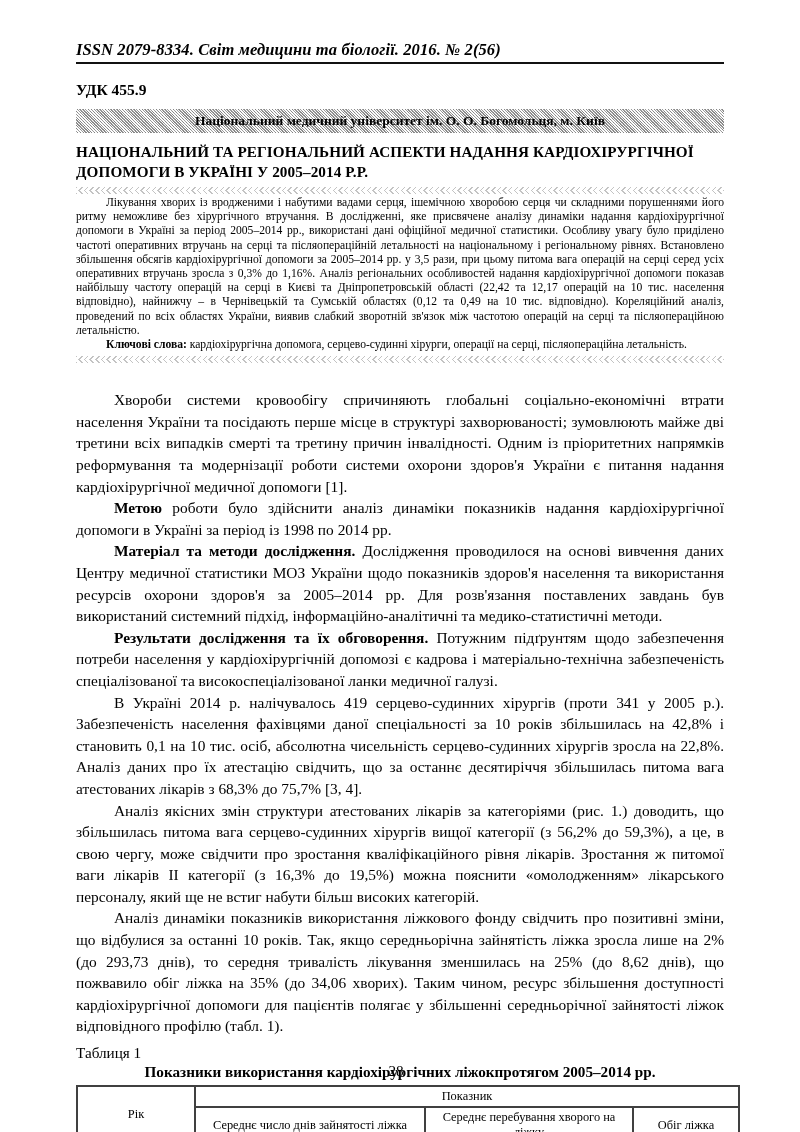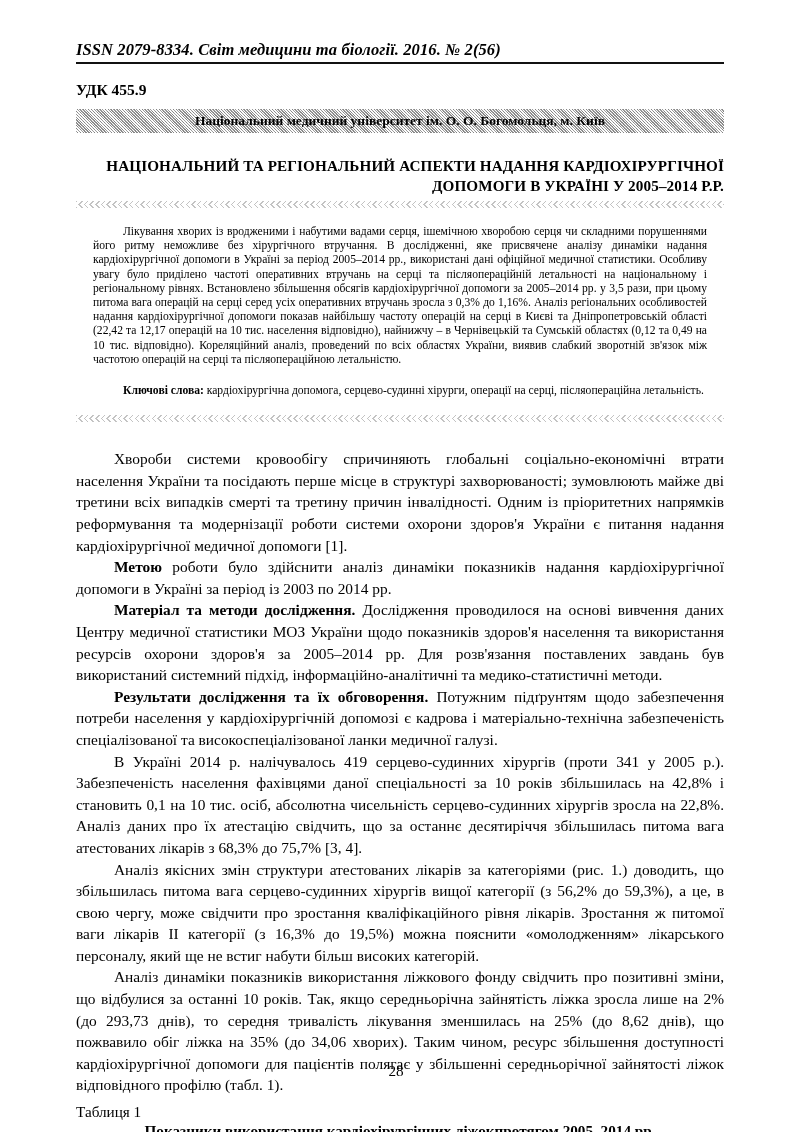--- a/index.html
+++ b/index.html
@@ -70,22 +70,22 @@
   }
   .author-band .line {
     font-weight: bold;
     font-size: 13.5px;
     line-height: 17px;
     color: #000;
   }
 
   
   .article-title {
-    margin-top: 23px;
-    text-align: right;
+    margin-top: 9px;
+    text-align: left;
     font-weight: bold;
     font-size: 15.2px;
     line-height: 19.5px;
     letter-spacing: 0.1px;
   }
 
   
   .zigzag {
     height: 7px;
     width: 100%;
@@ -103,21 +103,21 @@
   .zigzag.bottom { margin: 4px 0 0 0; }
 
   
   .abstract {
     font-size: 11.6px;
     line-height: 14.2px;
     text-align: justify;
     text-justify: inter-word;
     margin-top: 2px;
   }
-  .abstract p { margin: 17px; text-indent: 30px; }
+  .abstract p { margin: 0; text-indent: 30px; }
   .abstract .kw-label { font-weight: bold; }
 
   
   .body-text {
     margin-top: 26px;
     font-size: 15.4px;
     line-height: 21.6px;
     text-align: justify;
     text-justify: inter-word;
   }
@@ -189,21 +189,21 @@
 
     <div class="zigzag"></div>
     <div class="abstract">
       <p>Лікування хворих із вродженими і набутими вадами серця, ішемічною хворобою серця чи складними порушеннями його ритму неможливе без хірургічного втручання. В дослідженні, яке присвячене аналізу динаміки надання кардіохірургічної допомоги в Україні за період 2005–2014 рр., використані дані офіційної медичної статистики. Особливу увагу було приділено частоті оперативних втручань на серці та післяопераційній летальності на національному і регіональному рівнях. Встановлено збільшення обсягів кардіохірургічної допомоги за 2005–2014 рр. у 3,5 рази, при цьому питома вага операцій на серці серед усіх оперативних втручань зросла з 0,3% до 1,16%. Аналіз регіональних особливостей надання кардіохірургічної допомоги показав найбільшу частоту операцій на серці в Києві та Дніпропетровській області (22,42 та 12,17 операцій на 10 тис. населення відповідно), найнижчу – в Чернівецькій та Сумській областях (0,12 та 0,49 на 10 тис. відповідно). Кореляційний аналіз, проведений по всіх областях України, виявив слабкий зворотній зв'язок між частотою операцій на серці та післяопераційною летальністю.</p>
       <p><span class="kw-label">Ключові слова:</span><span> кардіохірургічна допомога, серцево-судинні хірурги, операції на серці, післяопераційна летальність.</span></p>
     </div>
     <div class="zigzag bottom"></div>
 
     <div class="body-text">
       <p>Хвороби системи кровообігу спричиняють глобальні соціально-економічні втрати населення України та посідають перше місце в структурі захворюваності; зумовлюють майже дві третини всіх випадків смерті та третину причин інвалідності. Одним із пріоритетних напрямків реформування та модернізації роботи системи охорони здоров'я України є питання надання кардіохірургічної медичної допомоги [1].</p>
-      <p><b>Метою</b><span> роботи було здійснити аналіз динаміки показників надання кардіохірургічної допомоги в Україні за період із 2003 по 2014 рр.</span></p>
+      <p><b>Метою</b><span> роботи було здійснити аналіз динаміки показників надання кардіохірургічної допомоги в Україні за період із 1998 по 2014 рр.</span></p>
       <p><b>Матеріал та методи дослідження.</b><span> Дослідження проводилося на основі вивчення даних Центру медичної статистики МОЗ України щодо показників здоров'я населення та використання ресурсів охорони здоров'я за 2005–2014 рр. Для розв'язання поставлених завдань був використаний системний підхід, інформаційно-аналітичні та медико-статистичні методи.</span></p>
       <p><b>Результати дослідження та їх обговорення.</b><span> Потужним підґрунтям щодо забезпечення потреби населення у кардіохірургічній допомозі є кадрова і матеріально-технічна забезпеченість спеціалізованої та високоспеціалізованої ланки медичної галузі.</span></p>
       <p>В Україні 2014 р. налічувалось 419 серцево-судинних хірургів (проти 341 у 2005 р.). Забезпеченість населення фахівцями даної спеціальності за 10 років збільшилась на 42,8% і становить 0,1 на 10 тис. осіб, абсолютна чисельність серцево-судинних хірургів зросла на 22,8%. Аналіз даних про їх атестацію свідчить, що за останнє десятиріччя збільшилась питома вага атестованих лікарів з 68,3% до 75,7% [3, 4].</p>
       <p>Аналіз якісних змін структури атестованих лікарів за категоріями (рис. 1.) доводить, що збільшилась питома вага серцево-судинних хірургів вищої категорії (з 56,2% до 59,3%), а це, в свою чергу, може свідчити про зростання кваліфікаційного рівня лікарів. Зростання ж питомої ваги лікарів ІІ категорії (з 16,3% до 19,5%) можна пояснити «омолодженням» лікарського персоналу, який ще не встиг набути більш високих категорій.</p>
       <p>Аналіз динаміки показників використання ліжкового фонду свідчить про позитивні зміни, що відбулися за останні 10 років. Так, якщо середньорічна зайнятість ліжка зросла лише на 2% (до 293,73 днів), то середня тривалість лікування зменшилась на 25% (до 8,62 днів), що пожвавило обіг ліжка на 35% (до 34,06 хворих). Таким чином, ресурс збільшення доступності кардіохірургічної допомоги для пацієнтів полягає у збільшенні середньорічної зайнятості ліжок відповідного профілю (табл. 1).</p>
     </div>
 
     <div class="table-number">Таблиця 1</div>
     <div class="table-caption">Показники використання кардіохірургічних ліжокпротягом 2005–2014 рр.</div>
 

